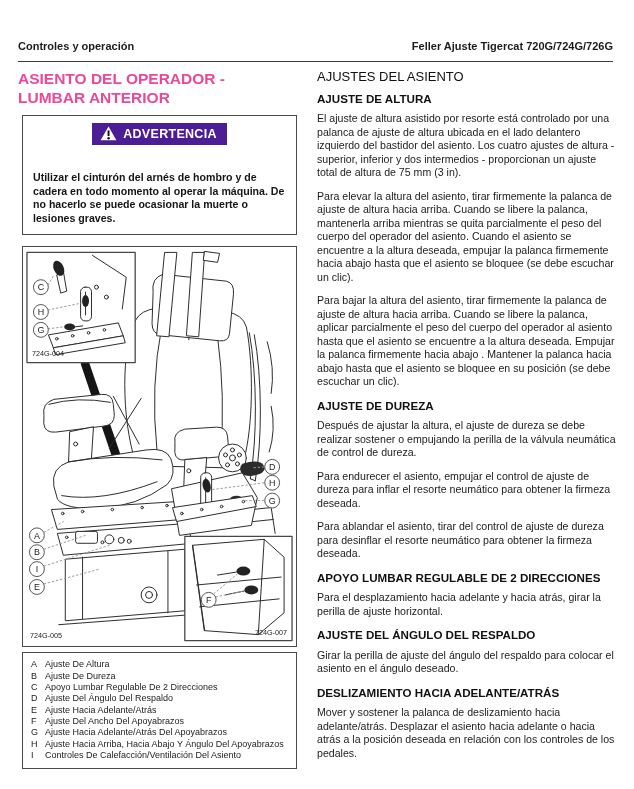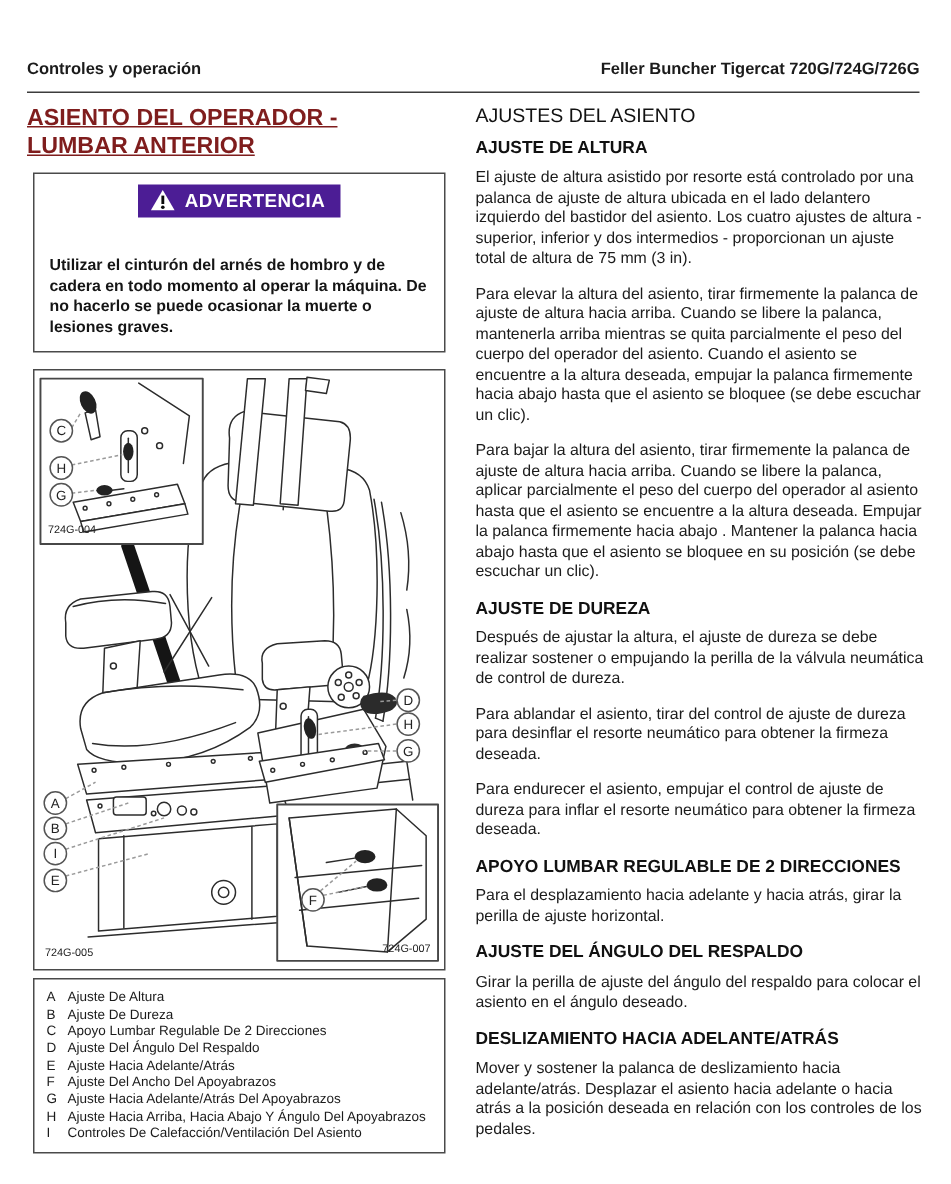--- a/index.html
+++ b/index.html
@@ -10,21 +10,21 @@
         padding:40px 21px 0 18px;box-sizing:border-box;}
   
   .hdr{display:flex;justify-content:space-between;align-items:flex-end;
        font-size:11px;font-weight:bold;padding-bottom:9px;
        border-bottom:1.6px solid #3c3c3c;}
   
   .cols{display:flex;gap:19px;margin-top:6px;}
   .colL{width:280px;flex:none;}
   .colR{width:300px;flex:none;font-size:10.6px;line-height:13.5px;}
   
-  .h1{font-size:15.5px;line-height:18.5px;font-weight:bold;margin:2px 0 0 0;color:#7f1d1d;text-decoration:underline;}
+  .h1{font-size:15.5px;line-height:18.5px;font-weight:bold;margin:2px 0 0 0;color:#ec4899;}
   .warnbox{margin:8px 0 0 4px;width:275px;border:1.4px solid #4a4a4a;
            padding:7px 10px 9px 10px;box-sizing:border-box;}
   .warnbanner{width:-moz-fit-content;width:fit-content;margin:0 auto;background:#4c1d95;color:#fff;
               font-weight:bold;font-size:12.5px;letter-spacing:.3px;
               padding:3px 10px 4px 8px;display:flex;align-items:center;gap:6px;}
   .warntext{margin-top:26px;font-weight:bold;font-size:10.6px;line-height:13.6px;color:#151515;}
   .figbox{margin:11px 0 0 4px;width:275px;height:401px;border:1.4px solid #4a4a4a;
           box-sizing:border-box;position:relative;background:#fff;}
   .figbox svg{position:absolute;left:0;top:0;width:100%;height:100%;}
   svg text{font-family:"Liberation Sans","DejaVu Sans",sans-serif;fill:#222;}
@@ -37,21 +37,21 @@
   .h3{font-size:11.6px;font-weight:bold;margin:10px 0 7px 0;color:#111;}
   .colR p{margin:0 0 10px 0;}
 </style>
 </head>
 <body>
 
 <div class="page">
 
   <div class="hdr">
     <span>Controles y operación</span>
-    <span>Feller Buncher Tigercat 720G/724G/726G</span>
+    <span>Feller Ajuste Tigercat 720G/724G/726G</span>
   </div>
 
   <div class="cols">
 
     <div class="colL">
       <div class="h1">
         <div>ASIENTO DEL OPERADOR -</div>
         <div>LUMBAR ANTERIOR</div>
       </div>
 
@@ -303,22 +303,22 @@
     <div class="colR">
       <div class="h2" style="margin-top:2px;">AJUSTES DEL ASIENTO</div>
 
       <div class="h3" style="margin-top:0;">AJUSTE DE ALTURA</div>
       <p>El ajuste de altura asistido por resorte está controlado por una palanca de ajuste de altura ubicada en el lado delantero izquierdo del bastidor del asiento. Los cuatro ajustes de altura - superior, inferior y dos intermedios - proporcionan un ajuste total de altura de 75 mm (3 in).</p>
       <p>Para elevar la altura del asiento, tirar firmemente la palanca de ajuste de altura hacia arriba. Cuando se libere la palanca, mantenerla arriba mientras se quita parcialmente el peso del cuerpo del operador del asiento. Cuando el asiento se encuentre a la altura deseada, empujar la palanca firmemente hacia abajo hasta que el asiento se bloquee (se debe escuchar un clic).</p>
       <p>Para bajar la altura del asiento, tirar firmemente la palanca de ajuste de altura hacia arriba. Cuando se libere la palanca, aplicar parcialmente el peso del cuerpo del operador al asiento hasta que el asiento se encuentre a la altura deseada. Empujar la palanca firmemente hacia abajo . Mantener la palanca hacia abajo hasta que el asiento se bloquee en su posición (se debe escuchar un clic).</p>
 
       <div class="h3">AJUSTE DE DUREZA</div>
       <p>Después de ajustar la altura, el ajuste de dureza se debe realizar sostener o empujando la perilla de la válvula neumática de control de dureza.</p>
+      <p>Para endurecer el asiento, empujar el control de ajuste de dureza para inflar el resorte neumático para obtener la firmeza deseada.</p>
       <p>Para ablandar el asiento, tirar del control de ajuste de dureza para desinflar el resorte neumático para obtener la firmeza deseada.</p>
-      <p>Para endurecer el asiento, empujar el control de ajuste de dureza para inflar el resorte neumático para obtener la firmeza deseada.</p>
 
       <div class="h3">APOYO LUMBAR REGULABLE DE 2 DIRECCIONES</div>
       <p>Para el desplazamiento hacia adelante y hacia atrás, girar la perilla de ajuste horizontal.</p>
 
       <div class="h3">AJUSTE DEL ÁNGULO DEL RESPALDO</div>
       <p>Girar la perilla de ajuste del ángulo del respaldo para colocar el asiento en el ángulo deseado.</p>
 
       <div class="h3">DESLIZAMIENTO HACIA ADELANTE/ATRÁS</div>
       <p>Mover y sostener la palanca de deslizamiento hacia adelante/atrás. Desplazar el asiento hacia adelante o hacia atrás a la posición deseada en relación con los controles de los pedales.</p>
     </div>

